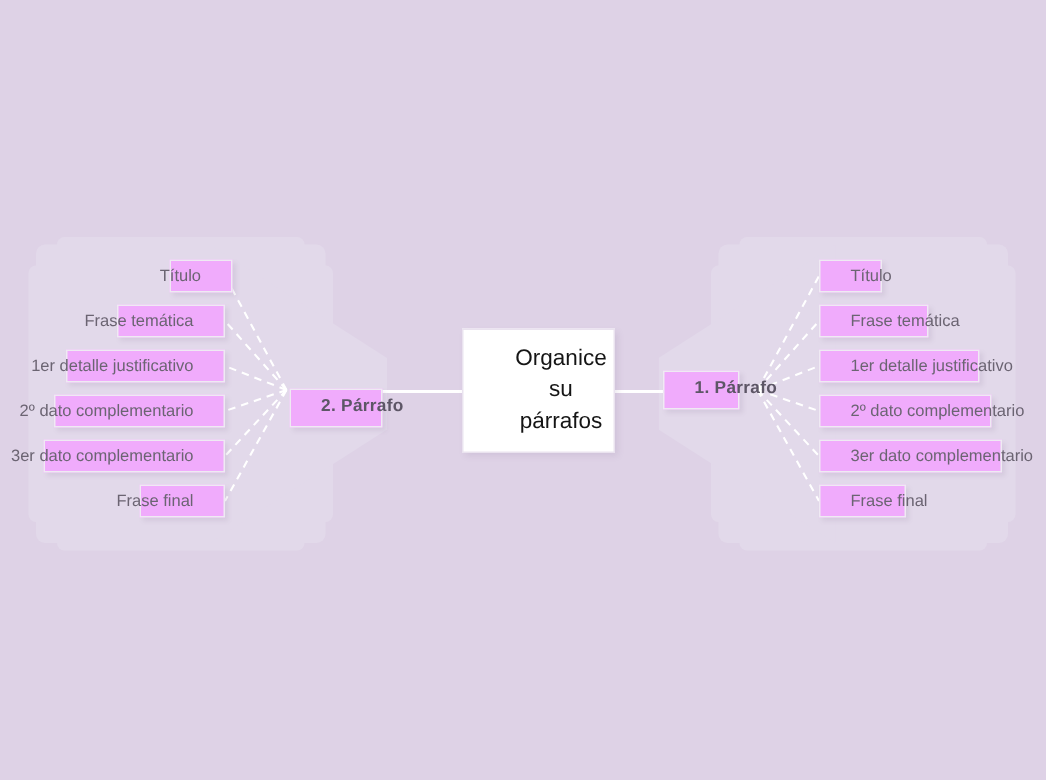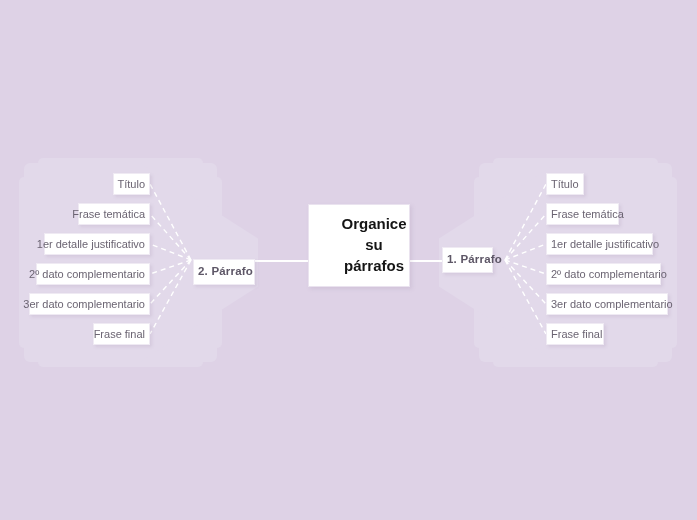--- a/index.html
+++ b/index.html
@@ -82,61 +82,61 @@
     left: 0;
     top: 0;
     width: 697px;
     height: 520px;
     pointer-events: none;
   }
 
   
   .node {
     position: absolute;
-    background: #ffffff;
+    background: #f0abfc;
     border: 1px solid #efeaf3;
     box-shadow: 2px 2px 3px rgba(120, 100, 140, 0.13);
     color: #6b6472;
     font-size: 11px;
     line-height: 1;
     white-space: nowrap;
     display: flex;
     align-items: center;
     justify-content: flex-start;
-    padding: 0 4px;
+    padding: 0 20px;
     height: 22px;
     box-sizing: border-box;
   }
 
   .node-parent {
     font-size: 11.5px;
     font-weight: bold;
     color: #5d5666;
     height: 26px;
     letter-spacing: 0.2px;
   }
   #node-p2 { left: 193px; top: 247px; width: 62px; margin-top: 12px; }
   #node-p1 { left: 442px; top: 247px; width: 51px; }
 
   #node-center {
     position: absolute;
     left: 308px;
-    top: 204px;
+    top: 219px;
     width: 102px;
     height: 83px;
     background: #ffffff;
     border: 1px solid #eae3ef;
     box-shadow: 2px 2px 4px rgba(120, 100, 140, 0.13);
     display: flex;
     flex-direction: column;
     align-items: center;
     justify-content: center;
     color: #151515;
     font-size: 15px;
-    font-weight: bold;
+    font-weight: normal;
     line-height: 1.38;
     text-align: center;
     box-sizing: border-box;
     padding-left: 30px;
   }
   #node-center span { display: block; }
 
   .leaf-right { }
   .leaf-left  { justify-content: flex-end; }
 </style>

